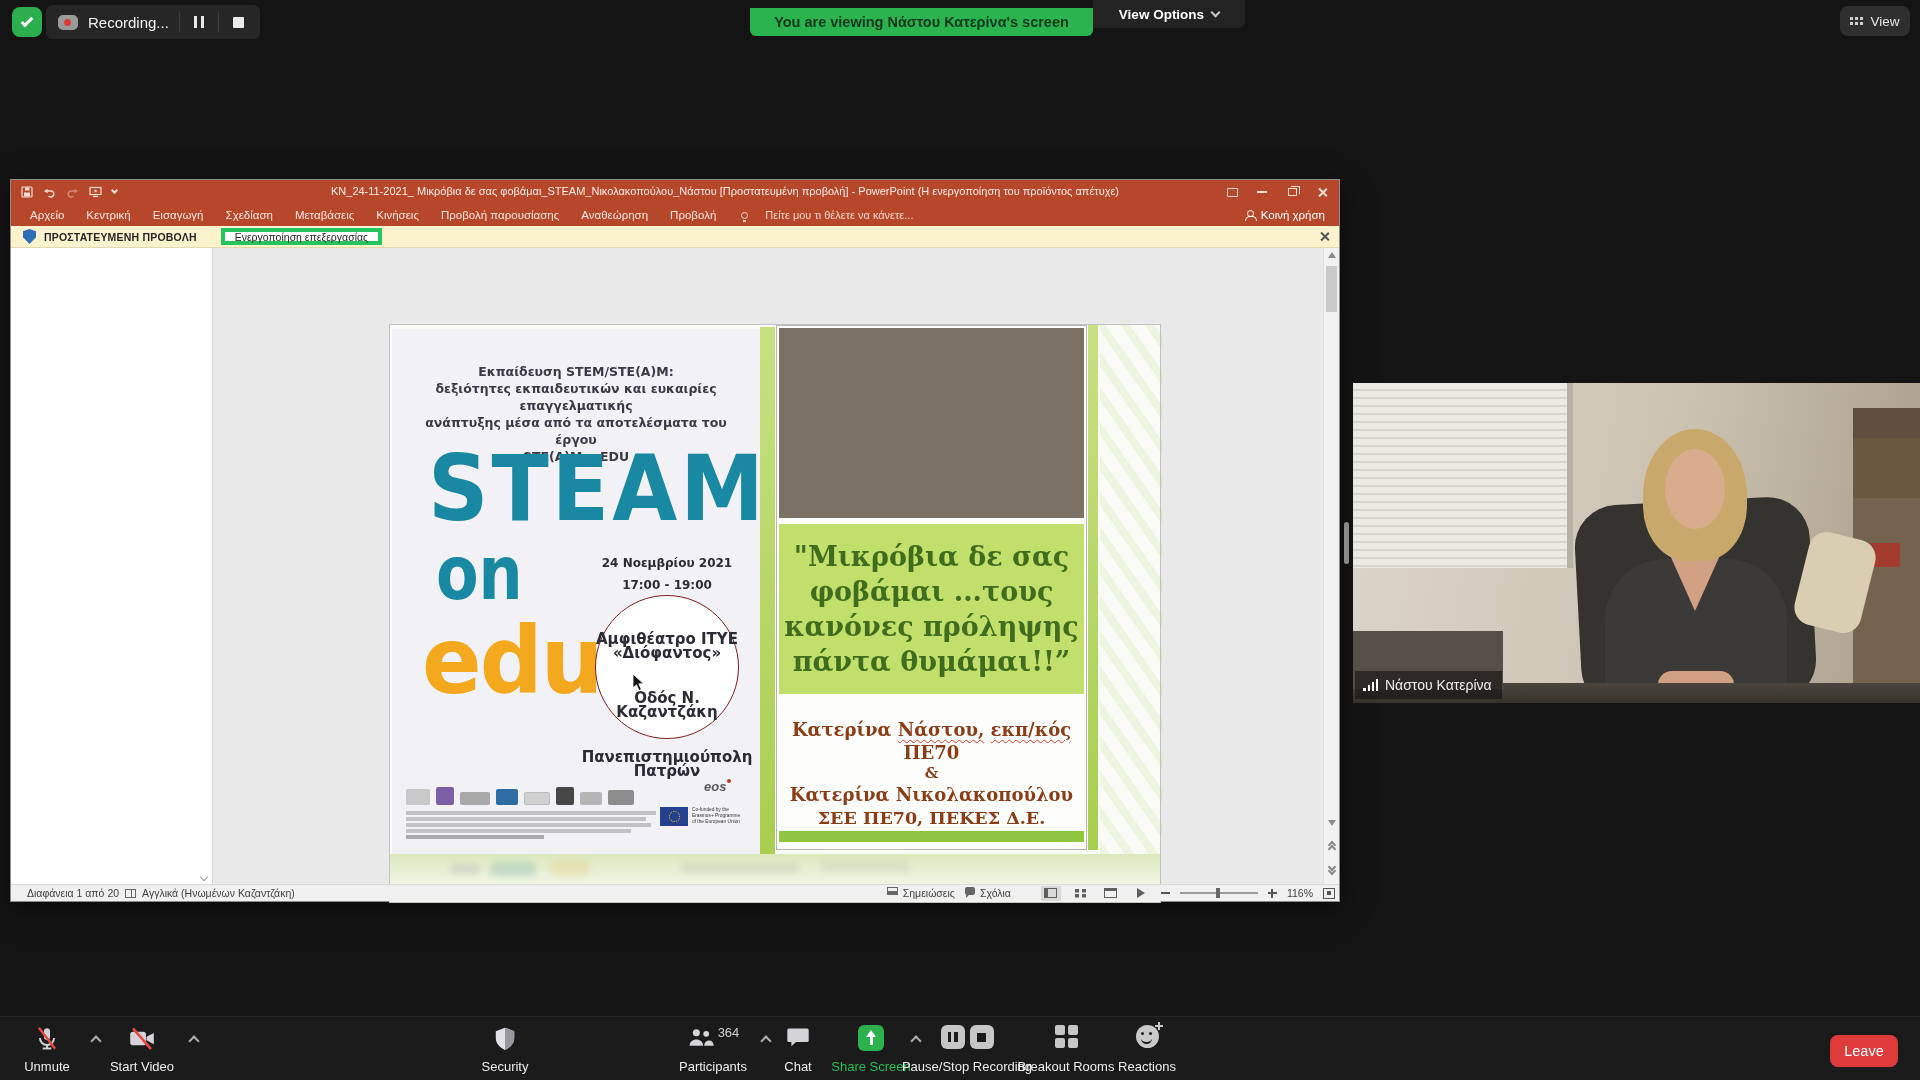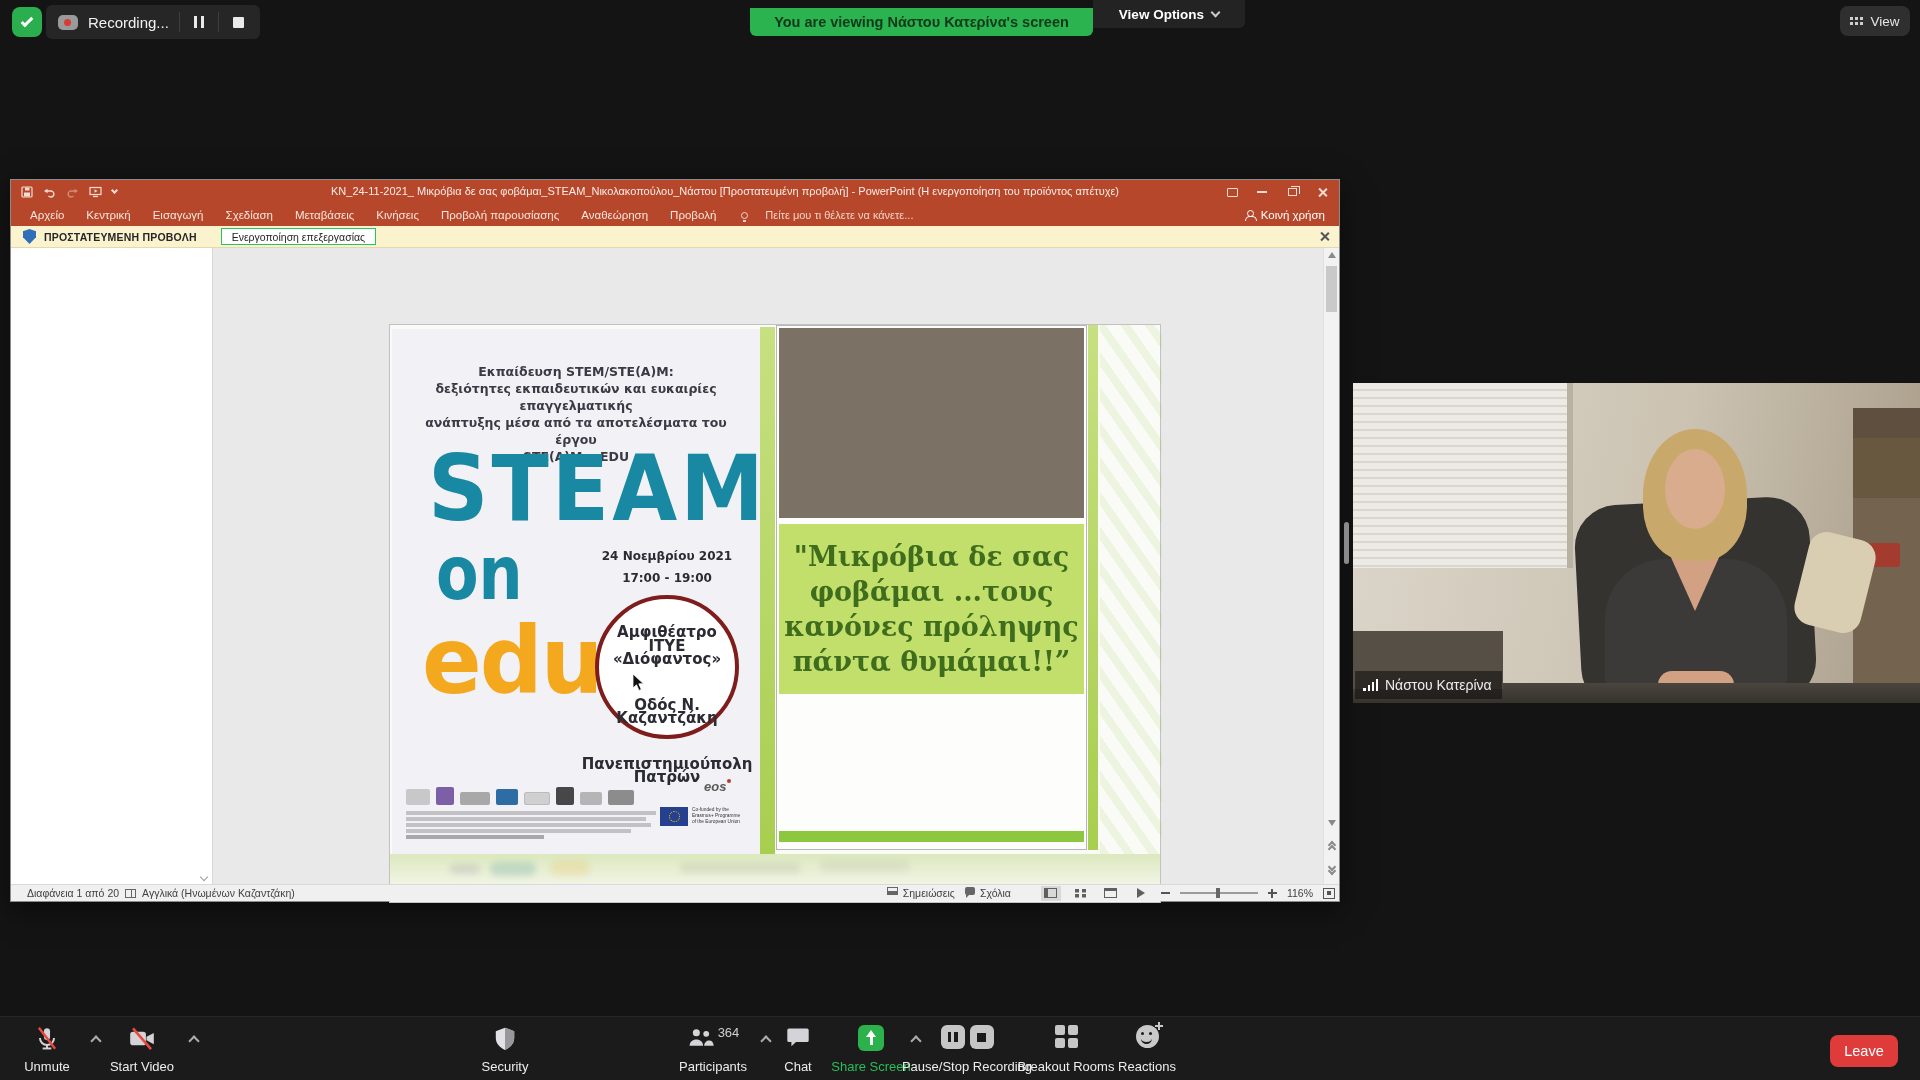--- a/index.html
+++ b/index.html
@@ -77,21 +77,21 @@
   .person-ic::after { content:""; position:absolute; left:0; top:6px; width:10px; height:4px;
                       border:1.3px solid #fff; border-bottom:none; border-radius:5px 5px 0 0; }
 
   .ppt-protected { position:absolute; left:0; top:46px; right:0; height:22px; background:#FBF2CE;
                    border-bottom:1px solid #E3D9AF; display:flex; align-items:center;
                    padding-left:12px; font-size:10.5px; color:#262626; }
   .pv-shield { width:13px; height:15px; background:#2F6FBA;
                clip-path:polygon(50% 0,100% 15%,100% 55%,50% 100%,0 55%,0 15%); margin-right:8px; }
   .pv-label { font-weight:bold; margin-right:8px; letter-spacing:.2px; }
   .pv-msg { letter-spacing:-.15px; }
-  .pv-btn { margin-left:16px; height:17px; padding:0 10px; background:#fff; border:1px solid #22c55e;
+  .pv-btn { margin-left:16px; height:17px; padding:0 10px; background:#fff; border:4px solid #22c55e;
             font-size:10.5px; display:flex; align-items:center; color:#1f1f1f; }
   .pv-close { position:absolute; right:9px; top:5px; }
 
   .ppt-body { position:absolute; left:0; top:68px; right:0; bottom:17px; background:#E9E9E9; }
   .thumbs { position:absolute; left:0; top:0; width:202px; height:100%; background:#fff;
             border-right:1px solid #D8D8D8; }
   .thumbs-chev { position:absolute; right:5px; bottom:4px; width:6px; height:6px;
                  border-right:1.5px solid #9A9A9A; border-bottom:1.5px solid #9A9A9A; transform:rotate(45deg); }
   .vscroll { position:absolute; right:0; top:0; width:16px; height:100%; background:#F2F2F2;
              border-left:1px solid #E0E0E0; }
@@ -128,21 +128,21 @@
   .p-steam { position:absolute; left:36px; top:114px; font-family:"DejaVu Sans",sans-serif;
              font-weight:bold; font-size:84px; line-height:1; letter-spacing:3px; color:#1989A3;
              transform:scaleY(1.08); transform-origin:top left; }
   .p-on { position:absolute; left:44px; top:208px; font-family:"DejaVu Sans",sans-serif;
           font-weight:bold; font-size:62px; line-height:1; color:#1989A3;
           transform:scaleY(1.2); transform-origin:top left; }
   .p-edu { position:absolute; left:30px; top:286px; font-family:"DejaVu Sans",sans-serif;
            font-weight:bold; font-size:88px; line-height:1; letter-spacing:-2px; color:#F3A81D;
            transform:scaleY(1.05); transform-origin:top left; }
   .p-circle { position:absolute; left:203px; top:266px; width:144px; height:144px; border-radius:50%;
-              background:#fff; border:4px solid #7f1d1d; display:flex; flex-direction:column;
+              background:#fff; border:1px solid #7f1d1d; display:flex; flex-direction:column;
               align-items:center; justify-content:center; text-align:center; z-index:2;
               font-family:"DejaVu Sans",sans-serif; color:#2B2B33; }
   .c-big { font-weight:bold; font-size:12px; }
   .c-sml { font-weight:bold; font-size:15px; line-height:13.5px;margin-top:32px; }
   .mb8 { margin-bottom:8px; } .mb9 { margin-bottom:9px; }
   .p-logos { position:absolute; left:14px; top:452px; width:290px; height:24px;
              display:flex; gap:6px; align-items:flex-end; }
   .logo-tile { border-radius:2px; }
   .p-eos { position:absolute; left:312px; top:450px; font-style:italic; font-weight:bold;
            font-size:13px; color:#5A5A5A; }
@@ -413,20 +413,26 @@
         </div>
 
         <div class="s-stripe"></div>
 
         <div class="s-right">
           <div class="r-photo"></div>
           <div class="r-quote">"Μικρόβια δε σας
 φοβάμαι ...τους
 κανόνες πρόληψης
 πάντα θυμάμαι!!”</div>
+          <div class="r-authors">
+            <div class="a1"><span>Κατερίνα </span><span class="wavy">Νάστου,</span><span> </span><span class="wavy">εκπ/κός</span><span> ΠΕ70</span></div>
+            <div class="a2">&amp;</div>
+            <div class="a3">Κατερίνα Νικολακοπούλου</div>
+            <div class="a4">ΣΕΕ ΠΕ70, ΠΕΚΕΣ Δ.Ε.</div>
+          </div>
           <div class="r-bar"></div>
         </div>
 
         <div class="s-stripe2"></div>
         <div class="s-pattern"></div>
 
         <div class="s-band">
           <span class="smudge" style="left:60px;top:10px;width:30px;height:10px;background:rgba(90,80,140,.14)"></span>
           <span class="smudge" style="left:100px;top:8px;width:46px;height:14px;background:rgba(27,120,140,.18)"></span>
           <span class="smudge" style="left:160px;top:6px;width:40px;height:16px;background:rgba(243,168,29,.16)"></span>

